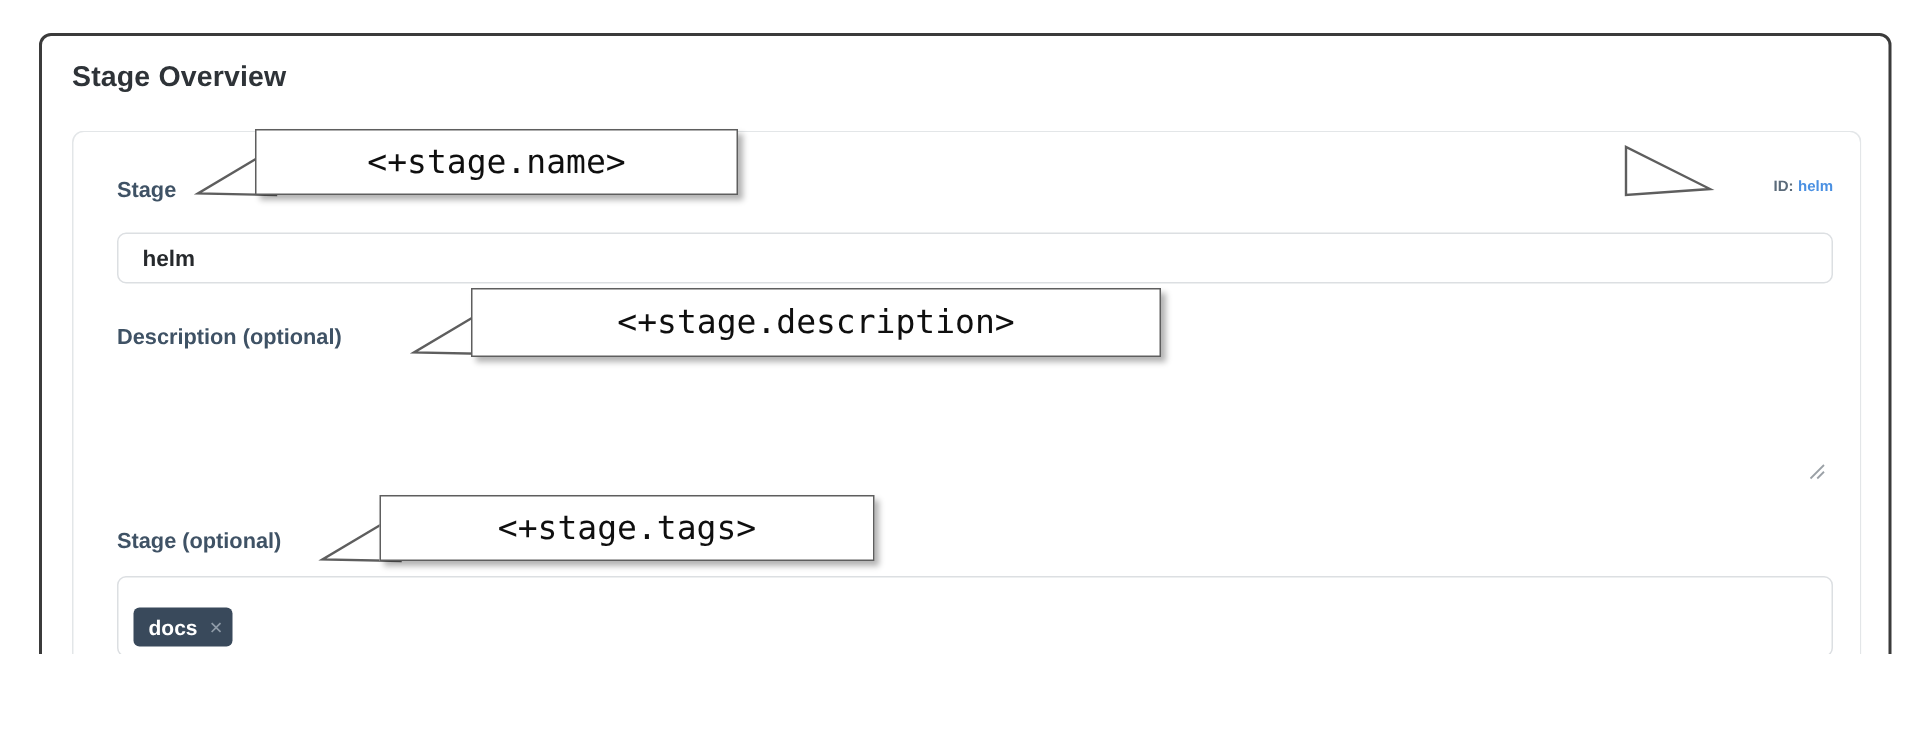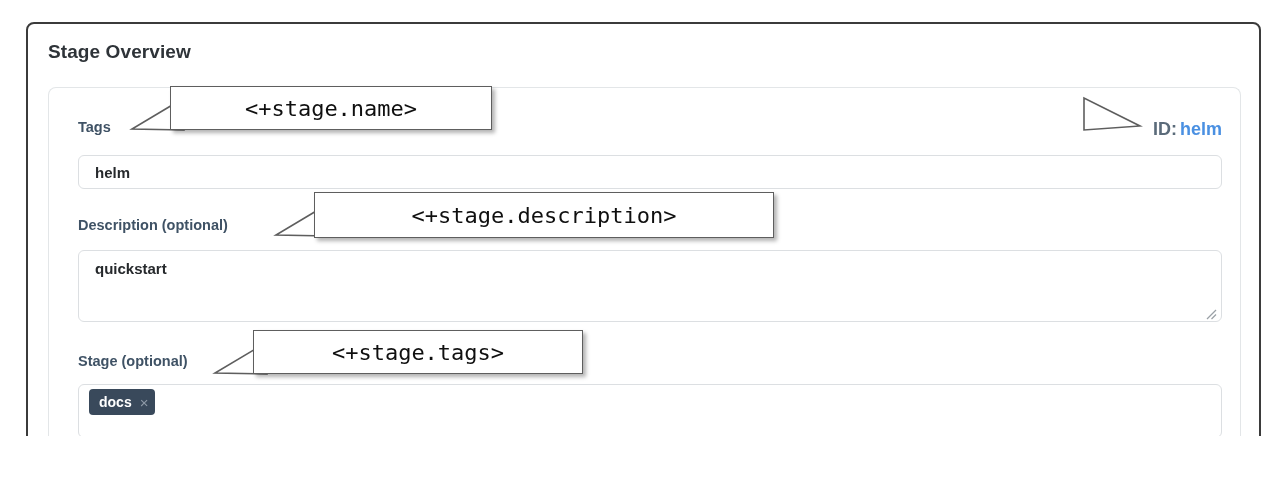--- a/index.html
+++ b/index.html
@@ -70,21 +70,21 @@
 
   .label-name        { left: 78px;  top: 119px; }
   .label-description { left: 78px;  top: 217px; }
   .label-tags        { left: 78px;  top: 353px; }
 
   
   .id-row {
     position: absolute;
     right: 56px;
     top: 119px;
-    font-size: 18px;
+    font-size: 10px;
     font-weight: bold;
     white-space: nowrap;
   }
   .id-row .id-key   { color: #5b6b7a; }
   .id-row .id-value { color: #4a90e2; margin-left: 3px; }
 
   
   .text-input {
     position: absolute;
     left: 78px;
@@ -126,21 +126,21 @@
 
   .tags-input {
     position: absolute;
     left: 78px;
     top: 384px;
     width: 1144px;
     height: 54px;
     background: #ffffff;
     border: 1px solid #dcdfe2;
     border-radius: 6px;
-    padding: 4px 10px;
+    padding: 20px 10px;
   }
 
   .tag-chip {
     display: inline-flex;
     align-items: center;
     height: 26px;
     padding: 0 7px 0 10px;
     background: #39495b;
     border-radius: 4px;
     color: #ffffff;
@@ -188,31 +188,30 @@
 <body>
 
 <div id="screen">
 
   <div class="outer-frame"></div>
 
   <div class="panel-title">Stage Overview</div>
 
   <div class="inner-card"></div>
 
-  <div class="field-label label-name">Tags</div>
+  <div class="field-label label-name">Stage</div>
 
   <input class="text-input input-name" type="text" value="helm" style="">
 
   <div class="id-row">
     <span class="id-key">ID:</span><span class="id-value">helm</span>
   </div>
 
   <div class="field-label label-description">Description (optional)</div>
 
-  <textarea class="text-input textarea-description" style="">quickstart</textarea>
 
   <svg class="resize-grip" viewBox="0 0 12 12">
     <line x1="11" y1="2" x2="2" y2="11" stroke="#9aa0a6" stroke-width="1.2"></line>
     <line x1="11" y1="6.5" x2="6.5" y2="11" stroke="#9aa0a6" stroke-width="1.2"></line>
   </svg>
 
   <div class="field-label label-tags">Stage (optional)</div>
 
   <div class="tags-input">
     <span class="tag-chip">

